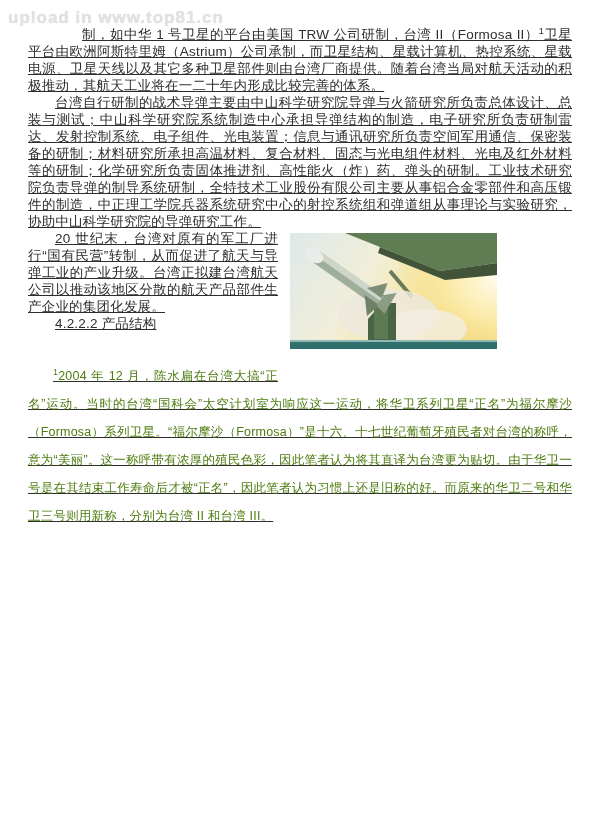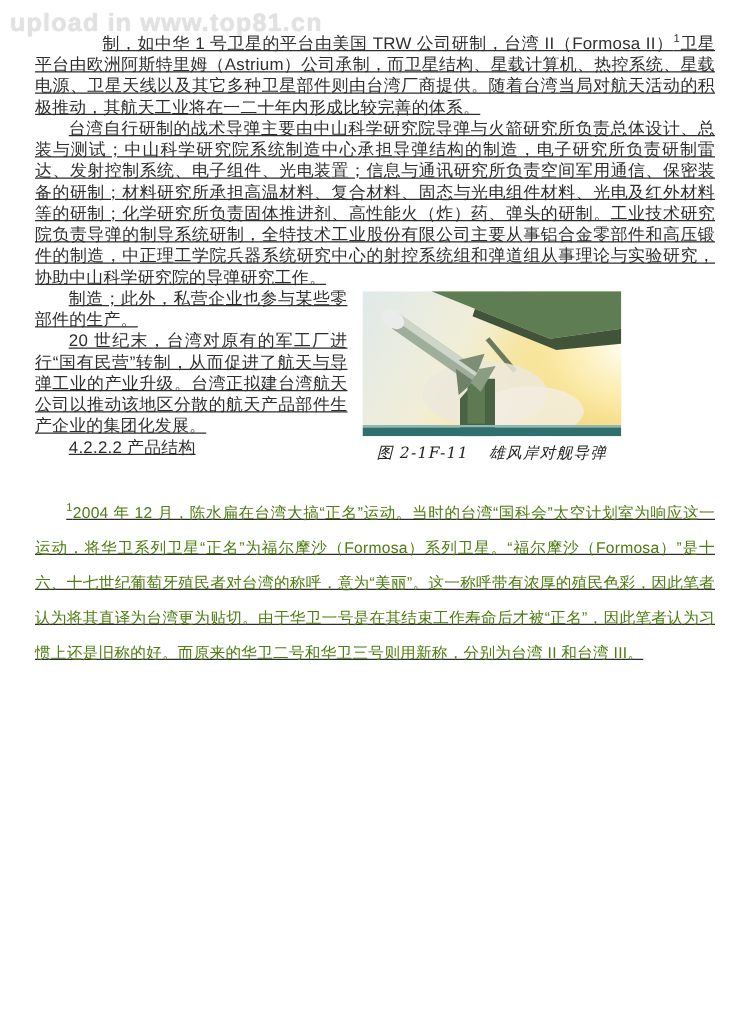--- a/index.html
+++ b/index.html
@@ -5,21 +5,21 @@
   html,body{margin:0;padding:0;background:#888;}
   .page{
     position:relative;
     width:600px;height:820px;
     background:#ffffff;
     overflow:hidden;
     font-family:"Liberation Sans","DejaVu Sans",sans-serif;
   }
   .watermark{
     position:absolute;left:8px;top:8px;
-    font-size:20px;font-weight:bold;
+    font-size:17px;font-weight:bold;
     color:#e2e2e2;
     text-shadow:0 0 1px #cfcfcf;
     letter-spacing:1px;
     white-space:nowrap;
   }
   .content{
     position:absolute;left:28px;top:26px;width:544px;
     font-size:13.5px;line-height:17px;
     color:#2e2e2e;
     text-align:justify;
@@ -108,23 +108,22 @@
             <rect x="14" y="41" width="86" height="13" rx="6" fill="#9fae9a"></rect>
             <rect x="14" y="41" width="86" height="6" rx="3" fill="#cdd6c8"></rect>
             <ellipse cx="16" cy="47.5" rx="10" ry="6.8" fill="#e9ecea"></ellipse>
             <polygon points="78,44 92,28 96,44" fill="#7c8f76"></polygon>
             <polygon points="80,51 94,67 98,51" fill="#6f8268"></polygon>
             <polygon points="96,40 105,31 107,55 96,53" fill="#8a9c82"></polygon>
           </g>
           <rect y="107" width="207" height="2" fill="#8fb8b4"></rect>
           <rect y="109" width="207" height="7" fill="#2f6f6d"></rect>
         </svg>
-            <span class="figcap"><span>图 2-1F-11</span><span class="capgap"></span><span>雄风岸对舰导弹</span></span>
           </span>
-        </span><span>制造；此外，私营企业也参与某些零部件的生产。</span></p>
+        </span></p>
 
     <p class="para">20 世纪末，台湾对原有的军工厂进行“国有民营”转制，从而促进了航天与导弹工业的产业升级。台湾正拟建台湾航天公司以推动该地区分散的航天产品部件生产企业的集团化发展。</p>
 
     <p class="para">4.2.2.2 产品结构</p>
 
 
     <div class="footnote"><sup class="supref">1</sup><span>2004 年 12 月，陈水扁在台湾大搞“正名”运动。当时的台湾“国科会”太空计划室为响应这一运动，将华卫系列卫星“正名”为福尔摩沙（Formosa）系列卫星。“福尔摩沙（Formosa）”是十六、十七世纪葡萄牙殖民者对台湾的称呼，意为“美丽”。这一称呼带有浓厚的殖民色彩，因此笔者认为将其直译为台湾更为贴切。由于华卫一号是在其结束工作寿命后才被“正名”，因此笔者认为习惯上还是旧称的好。而原来的华卫二号和华卫三号则用新称，分别为台湾 II 和台湾 III。</span></div>
 
   </div>
 </div>

